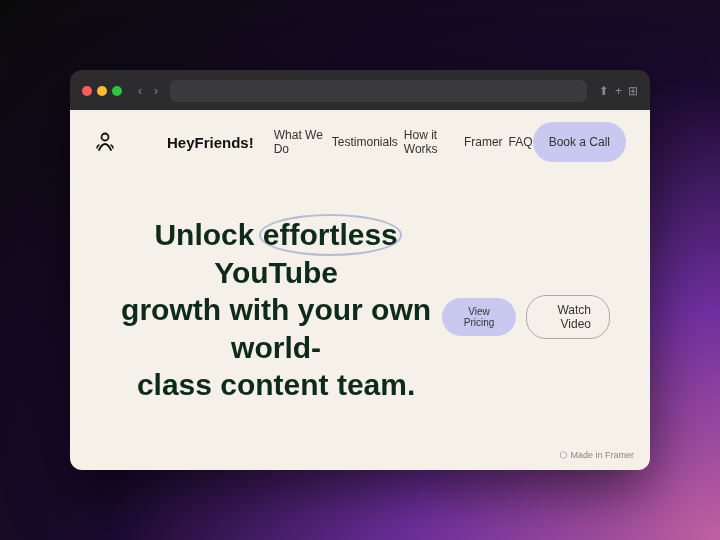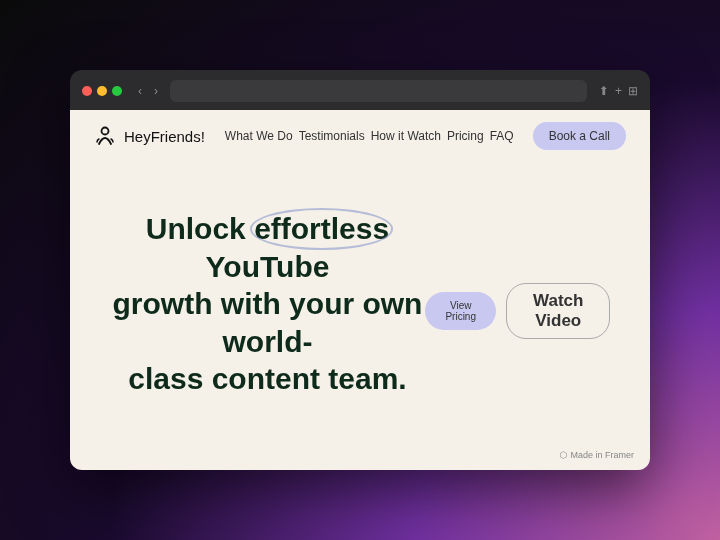--- a/index.html
+++ b/index.html
@@ -120,23 +120,24 @@
     }
 
     .logo-icon {
       width: 24px;
       height: 24px;
       font-size: 20px;
       line-height: 1;
     }
 
     .logo-text {
-      font-weight: 400;
+      font-weight: 700;
       font-size: 15px;
       color: #111;
+      margin-left: 43px;
     }
 
     .nav-links {
       display: flex;
       align-items: center;
       gap: 6px;
       flex: 1;
     }
 
     .nav-link {
@@ -144,21 +145,21 @@
       color: #333;
       text-decoration: none;
       cursor: pointer;
     }
 
     .nav-cta {
       background: #c8c8f0;
       color: #333;
       border: none;
       border-radius: 20px;
-      padding: 7px 16px;
+      padding: 13px 16px;
       font-size: 12px;
       font-weight: 500;
       cursor: pointer;
       white-space: nowrap;
     }
 
     
     .hero {
       flex: 1;
       display: flex;
@@ -221,23 +222,24 @@
       font-weight: 500;
       cursor: pointer;
     }
 
     .btn-secondary {
       background: transparent;
       color: #333;
       border: 1.5px solid #aaa;
       border-radius: 20px;
       padding: 7px 18px;
-      font-size: 17px;
-      font-weight: 700;
-      cursor: pointer;
+      font-size: 12px;
+      font-weight: 400;
+      cursor: pointer;
+      text-align: right;
     }
 
     .framer-badge {
       position: absolute;
       bottom: 10px;
       right: 16px;
       font-size: 9px;
       color: #888;
       display: flex;
       align-items: center;
@@ -279,22 +281,22 @@
             <path d="M5 20 Q8 14 11 14 Q14 14 17 20" stroke="#111" stroke-width="1.8" fill="none" stroke-linecap="round"></path>
             <path d="M3 18 Q3 16 5 15" stroke="#111" stroke-width="1.5" fill="none" stroke-linecap="round"></path>
             <path d="M19 18 Q19 16 17 15" stroke="#111" stroke-width="1.5" fill="none" stroke-linecap="round"></path>
           </svg>
         </div>
         <span class="logo-text">HeyFriends!</span>
       </div>
       <div class="nav-links">
         <a class="nav-link">What We Do</a>
         <a class="nav-link">Testimonials</a>
-        <a class="nav-link">How it Watch</a>
-        <a class="nav-link">Pricing</a>
+        <a class="nav-link">How it Works</a>
+        <a class="nav-link">Framer</a>
         <a class="nav-link">FAQ</a>
       </div>
       <button class="nav-cta">Book a Call</button>
     </nav>
 
     <div class="hero">
       <h1 class="hero-title">
         Unlock <span class="highlight-oval">effortless</span> YouTube<br>growth with your own world-<br>class content team.
       </h1>
       <div class="hero-buttons">

